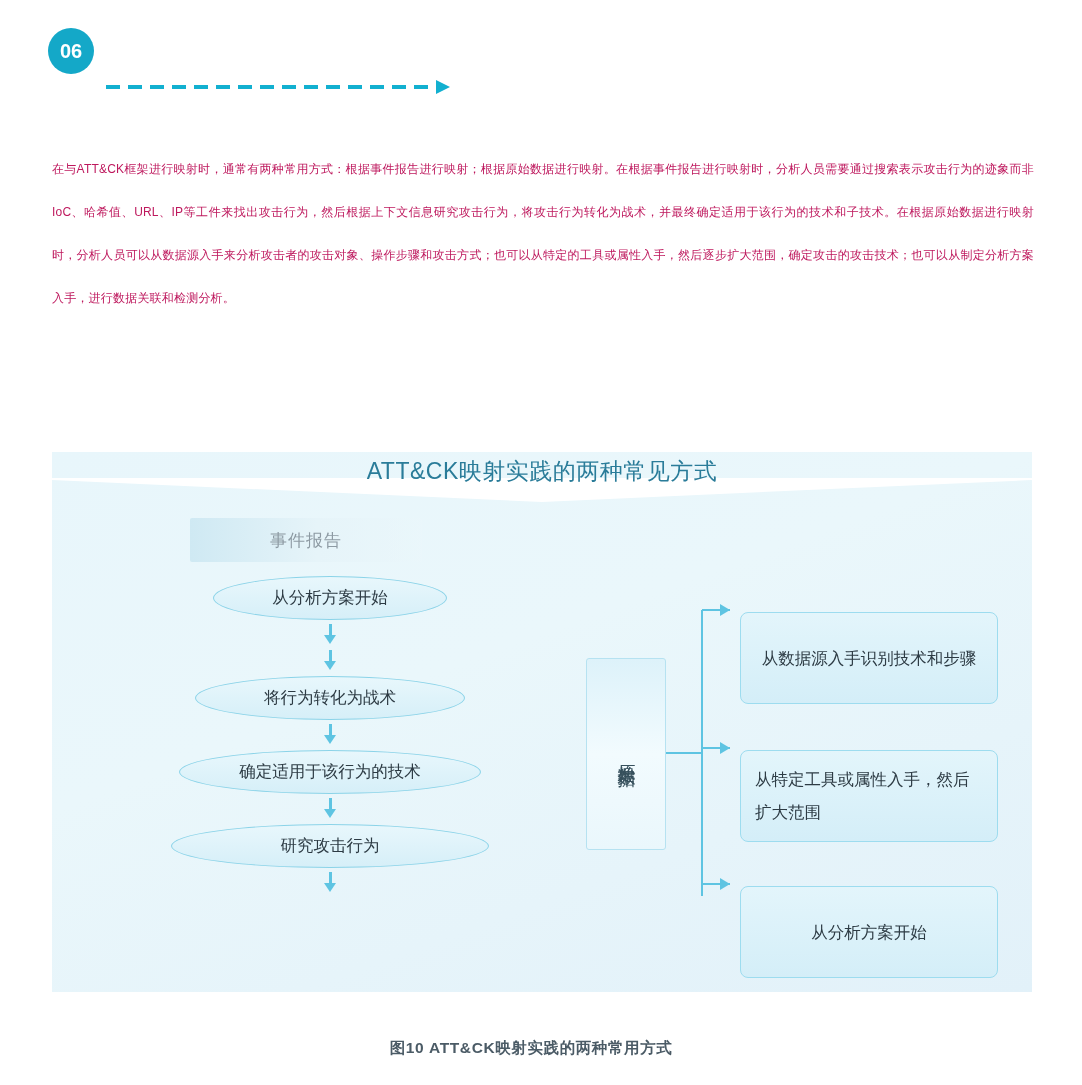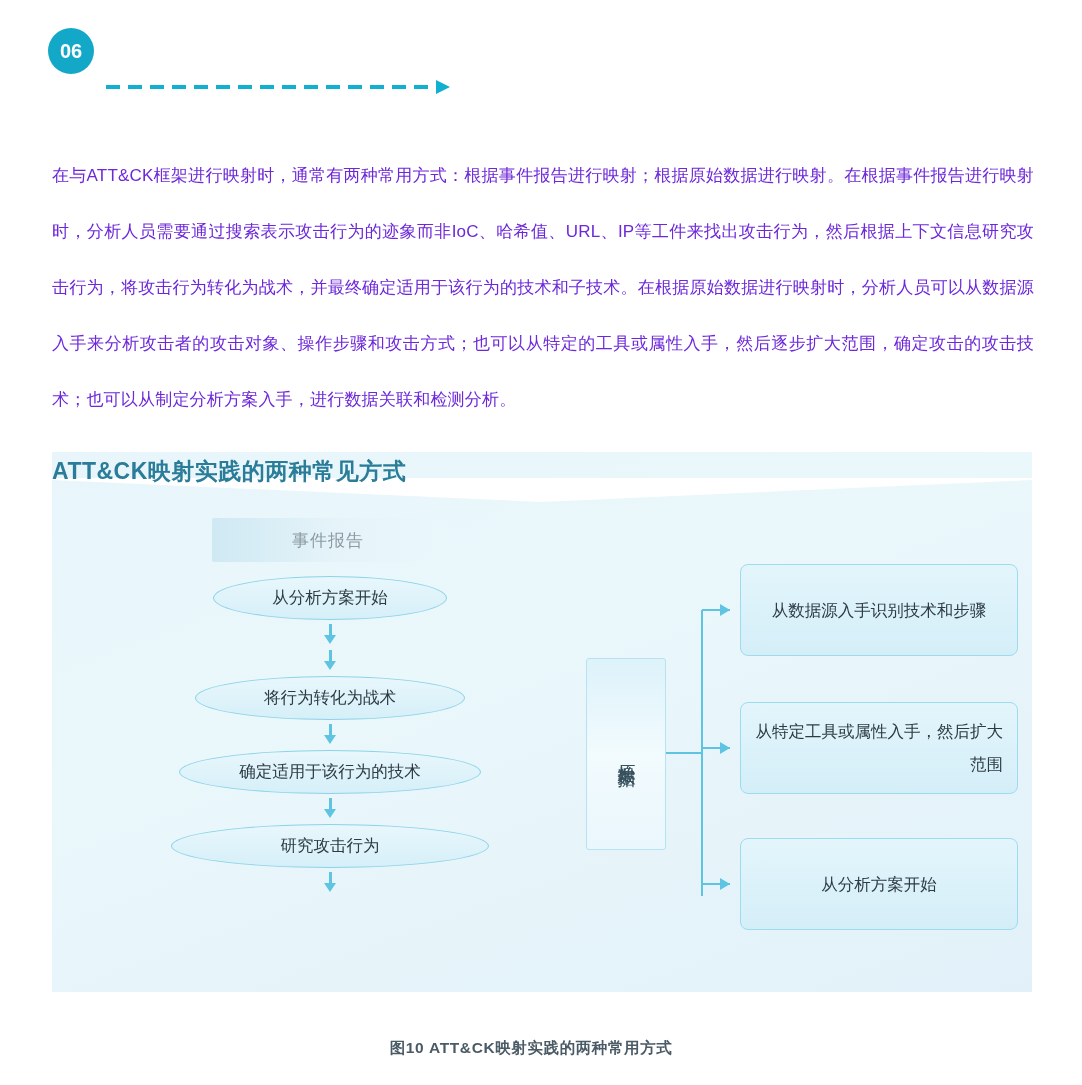--- a/index.html
+++ b/index.html
@@ -77,23 +77,23 @@
     border-bottom: 7px solid transparent;
     border-left: 14px solid #12b0d0;
   }
 
   
   .body-text {
     position: absolute;
     left: 52px;
     top: 148px;
     width: 982px;
-    font-size: 17px;
-    line-height: 56px;
-    color: #6d28d9;
+    font-size: 12px;
+    line-height: 43px;
+    color: #be185d;
     text-align: justify;
     letter-spacing: 0.2px;
   }
 
   
   .figure {
     position: absolute;
     left: 52px;
     top: 452px;
     width: 980px;
@@ -111,23 +111,23 @@
     width: 980px;
     height: 24px;
     background: #ffffff;
     clip-path: polygon(0 0, 100% 0, 100% 2px, 50% 100%, 0 2px);
   }
   .figure-title {
     position: absolute;
     left: 0;
     top: 4px;
     width: 980px;
-    text-align: left;
+    text-align: center;
     font-size: 23px;
-    font-weight: bold;
+    font-weight: normal;
     color: #2a7c99;
     letter-spacing: 0.5px;
   }
   .figure-inner {
     position: absolute;
     left: 38px;
     top: 56px;
     width: 904px;
     height: 460px;
   }
@@ -136,21 +136,21 @@
   .flow-col {
     position: absolute;
     left: 60px;
     top: 10px;
     width: 360px;
   }
   .flow-head {
     position: relative;
     width: 232px;
     height: 44px;
-    margin-left: 62px;
+    margin-left: 40px;
     background: linear-gradient(to right, #cfe9f3 0%, #e6f4f9 55%, rgba(236,247,251,0.25) 100%);
     border-radius: 2px;
     display: flex;
     align-items: center;
     justify-content: center;
     color: #8d9aa3;
     font-size: 17px;
     letter-spacing: 1px;
   }
   .ellipse {
@@ -213,33 +213,34 @@
     line-height: 29px;
     text-align: center;
     writing-mode: vertical-rl;
     letter-spacing: 2px;
   }
 
   
   .right-box {
     position: absolute;
     left: 650px;
-    width: 278px;
+    width: 258px;
     border: 1.5px solid #9ddcef;
     border-radius: 8px;
     background: linear-gradient(to bottom, #e3f5fb 0%, #d4eef8 100%);
     display: flex;
     align-items: center;
     justify-content: center;
-    text-align: right;
+    text-align: left;
     font-size: 16.5px;
     color: #2d3b44;
     line-height: 33px;
     padding: 0 14px;
     box-sizing: border-box;
+    margin-top: 48px;
   }
   #right-box-0 { top: 56px;  height: 92px; }
   #right-box-1 { top: 194px; height: 92px; }
   #right-box-2 { top: 330px; height: 92px; }
 
   .connector-svg {
     position: absolute;
     left: 0;
     top: 0;
     width: 904px;

